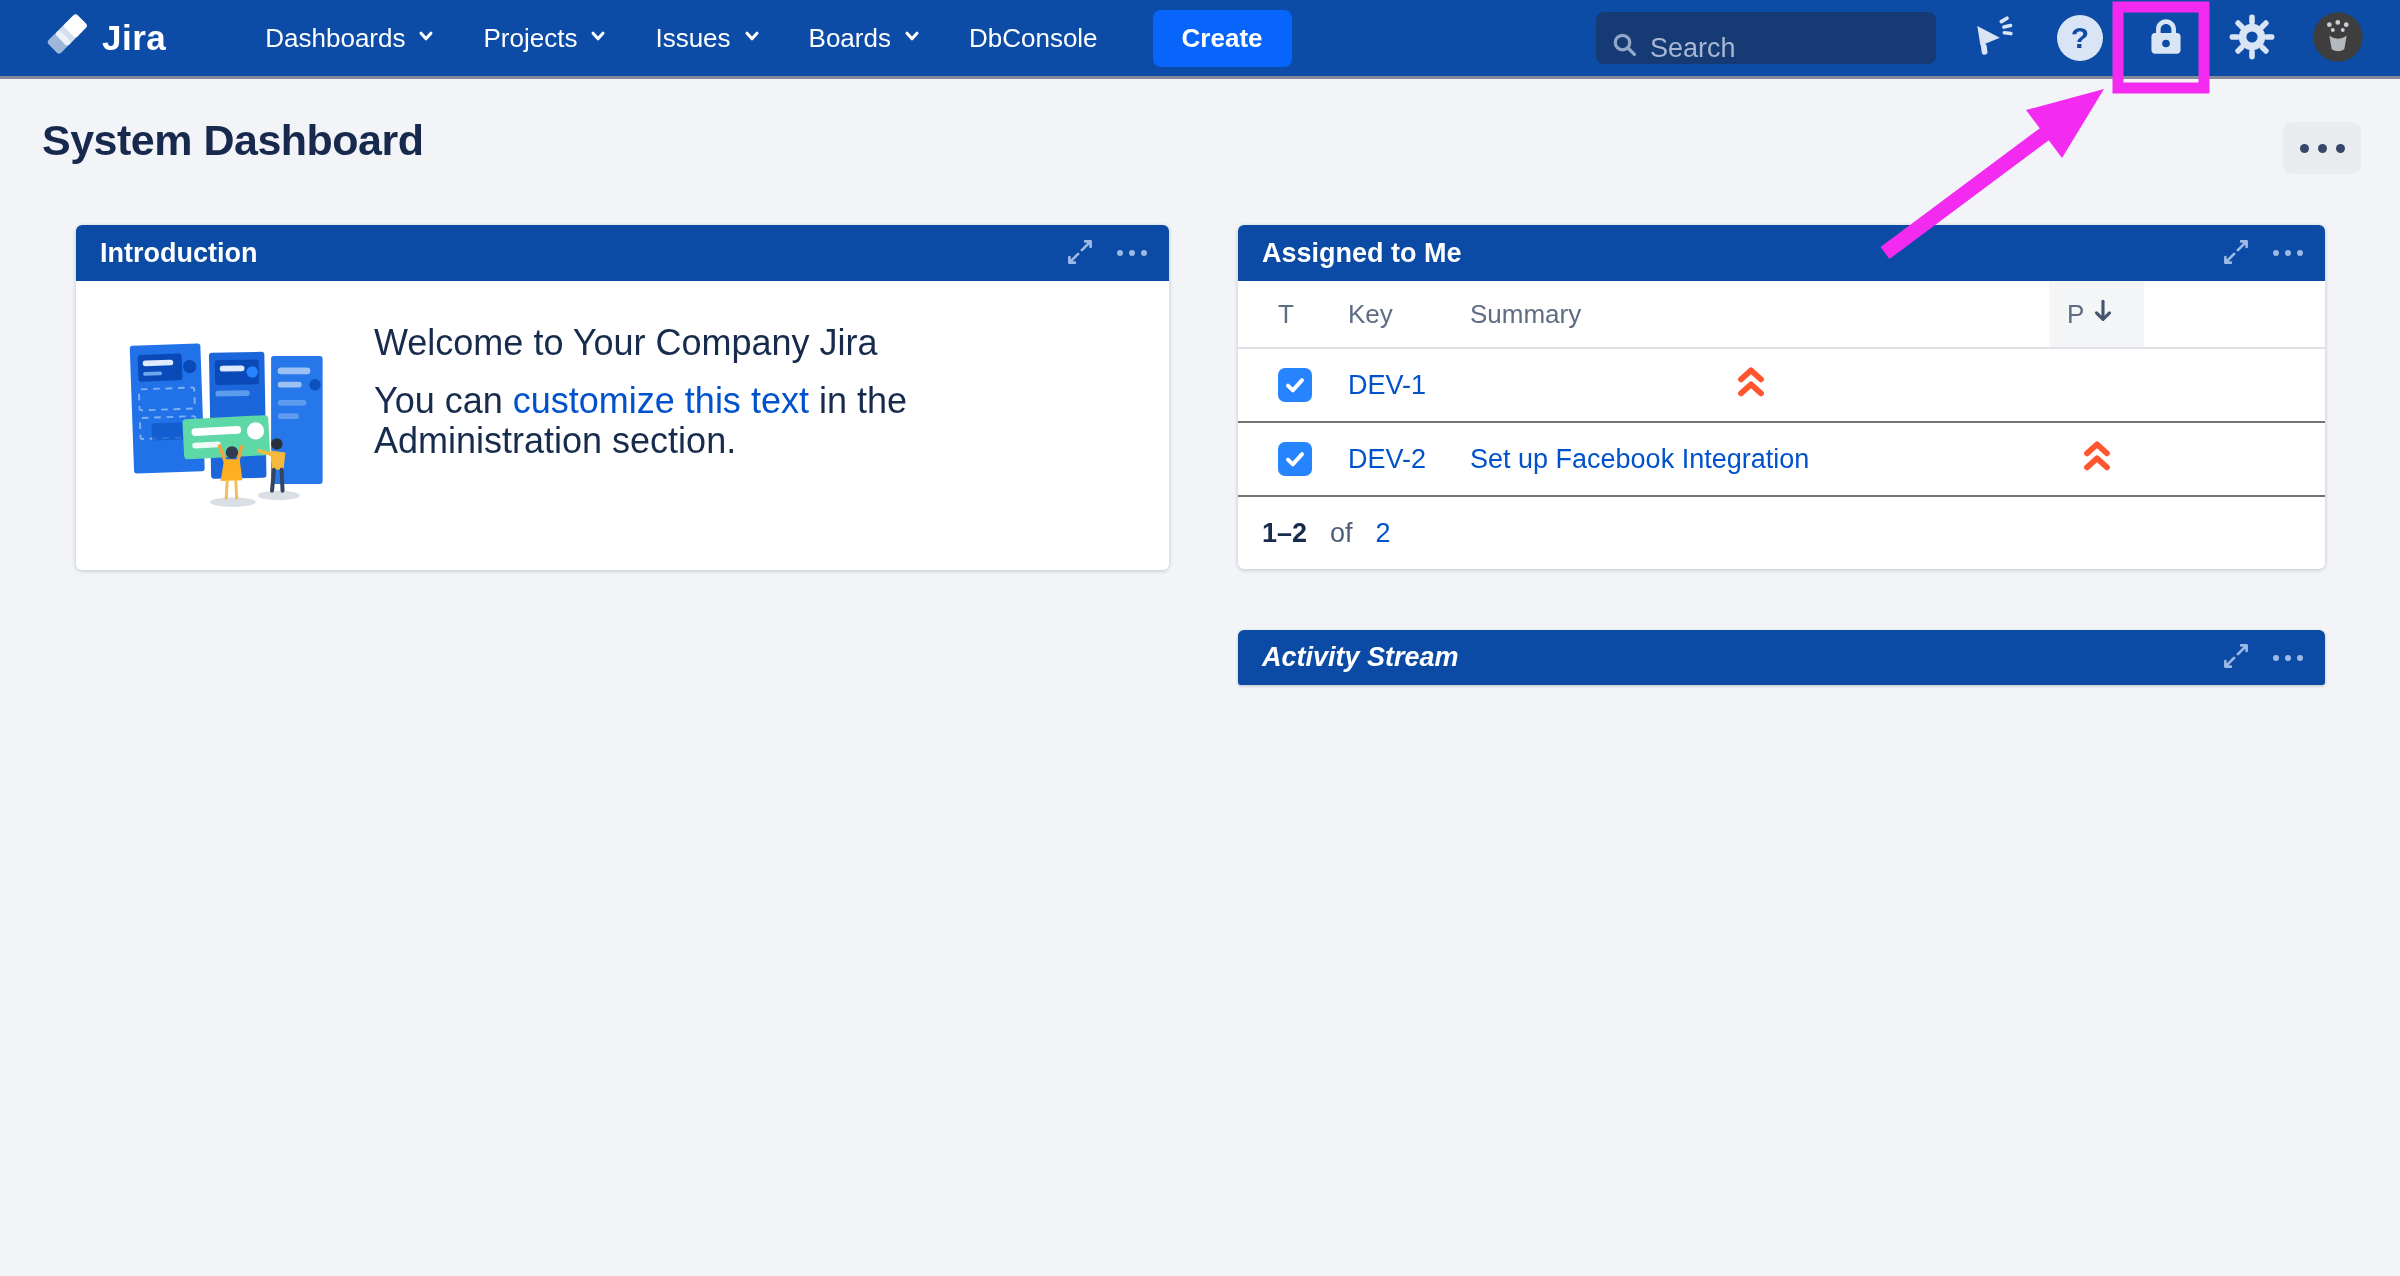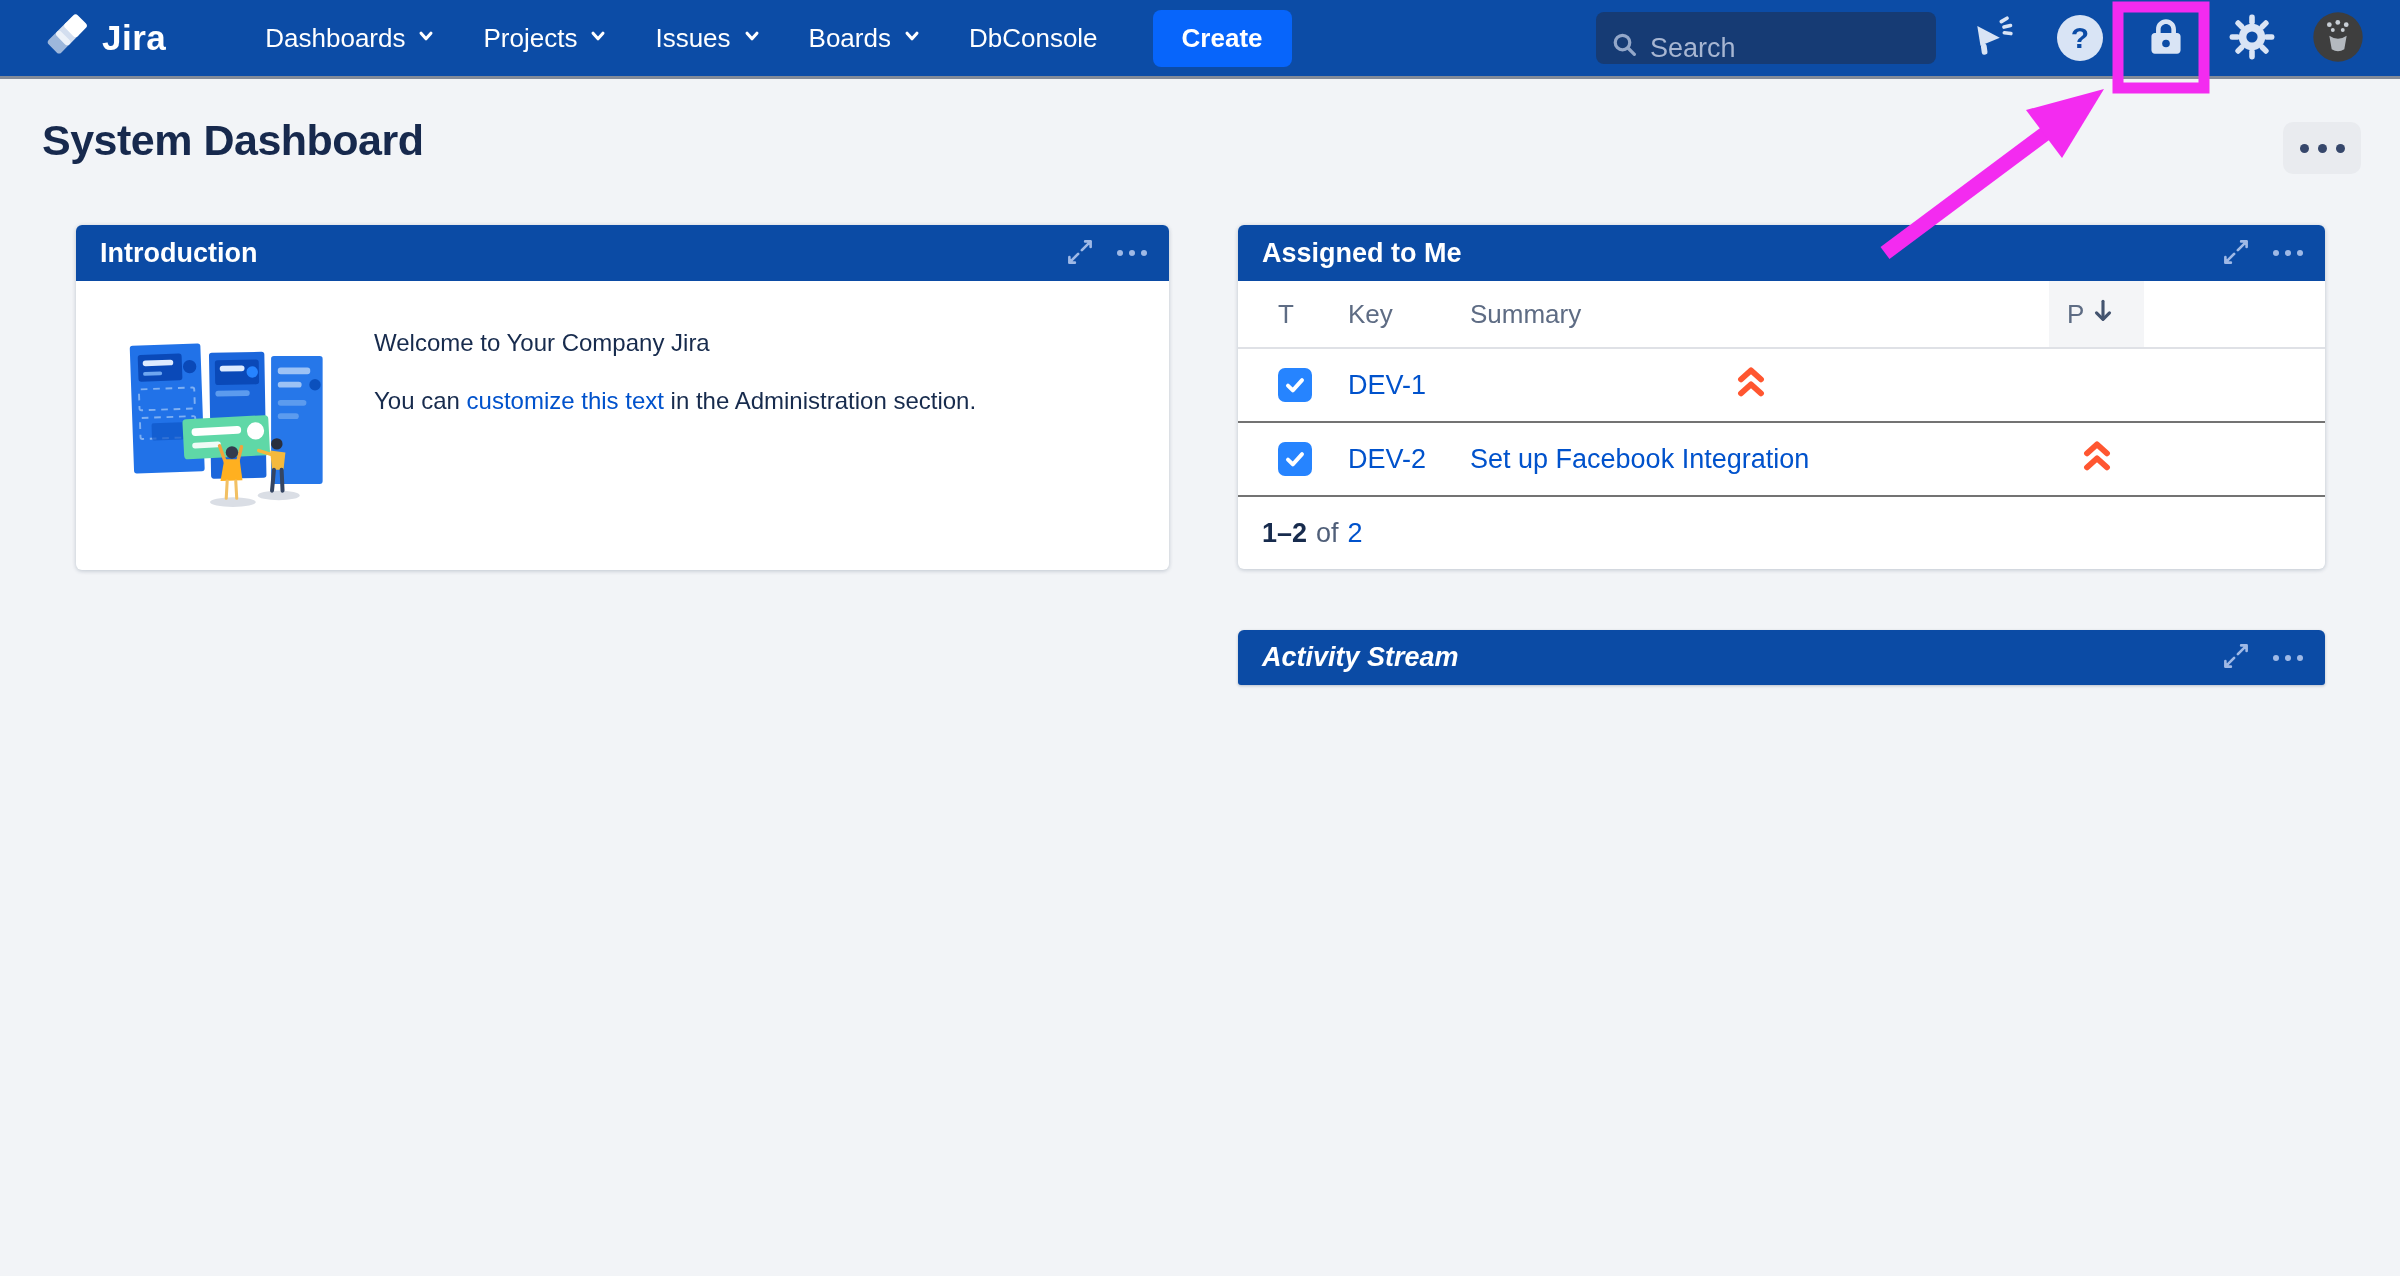--- a/index.html
+++ b/index.html
@@ -85,42 +85,42 @@
     position:absolute; left:1238px; top:630px; width:1087px; height:55px;
     background:#0B4BA5; border-radius:6px 6px 3px 3px;
     display:flex; align-items:center; padding:0 22px 0 24px;
     box-shadow:0 1px 3px rgba(9,30,66,.25);
     font-style:italic;
   }
 
   
   .intro-body { display:flex; padding:42px 30px 0 50px; gap:38px; }
   .intro-text { width:710px; }
-  .intro-text p { font-size:24px; line-height:40px; color:#172B4D; }
+  .intro-text p { font-size:36px; line-height:40px; color:#172B4D; }
   .intro-text p + p { margin-top:18px; }
 
   
   .tbl-header, .tbl-row {
     display:grid; grid-template-columns:70px 122px 597px 95px 1fr;
     padding-left:22px; align-items:stretch;
   }
   .tbl-header { height:68px; border-bottom:2px solid #DFE1E6; }
   .th {
     display:flex; align-items:center; padding-left:18px;
     color:#5E6C84; font-size:26px; font-weight:500; cursor:pointer;
   }
   .th.col-p { background:#F4F5F7; gap:8px; }
   .tbl-row { height:74px; border-bottom:2px solid #737373; align-items:center; }
   .td { display:flex; align-items:center; padding-left:18px; font-size:27px; }
   .td.center-p { justify-content:center; padding-left:0; }
   .type-badge {
     width:34px; height:34px; background:#2684FF; border-radius:7px;
     display:flex; align-items:center; justify-content:center;
   }
-  .pager { height:72px; display:flex; align-items:center; padding-left:24px; font-size:27px; gap:9px; }
+  .pager { height:72px; display:flex; align-items:center; padding-left:24px; font-size:27px; gap:23px; }
   .pager .range { font-weight:700; color:#172B4D; }
   .pager .of { color:#505F79; }
 
   
   .annotation { position:absolute; left:0; top:0; z-index:50; pointer-events:none; }
 </style>
 </head>
 <body>
 
 <header class="navbar">

